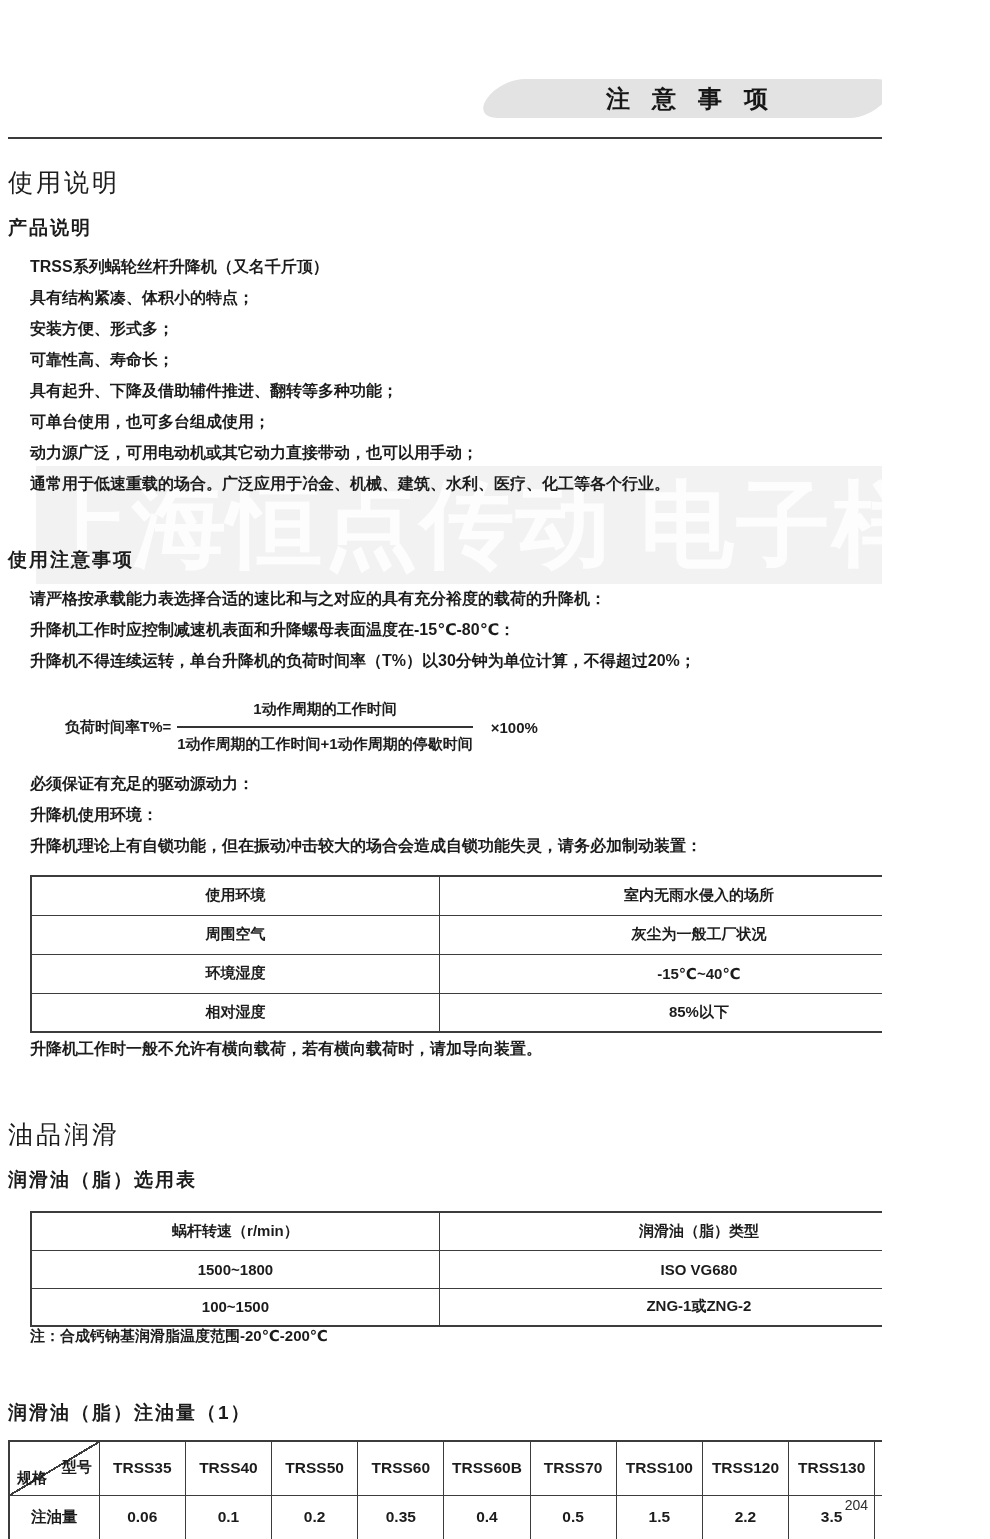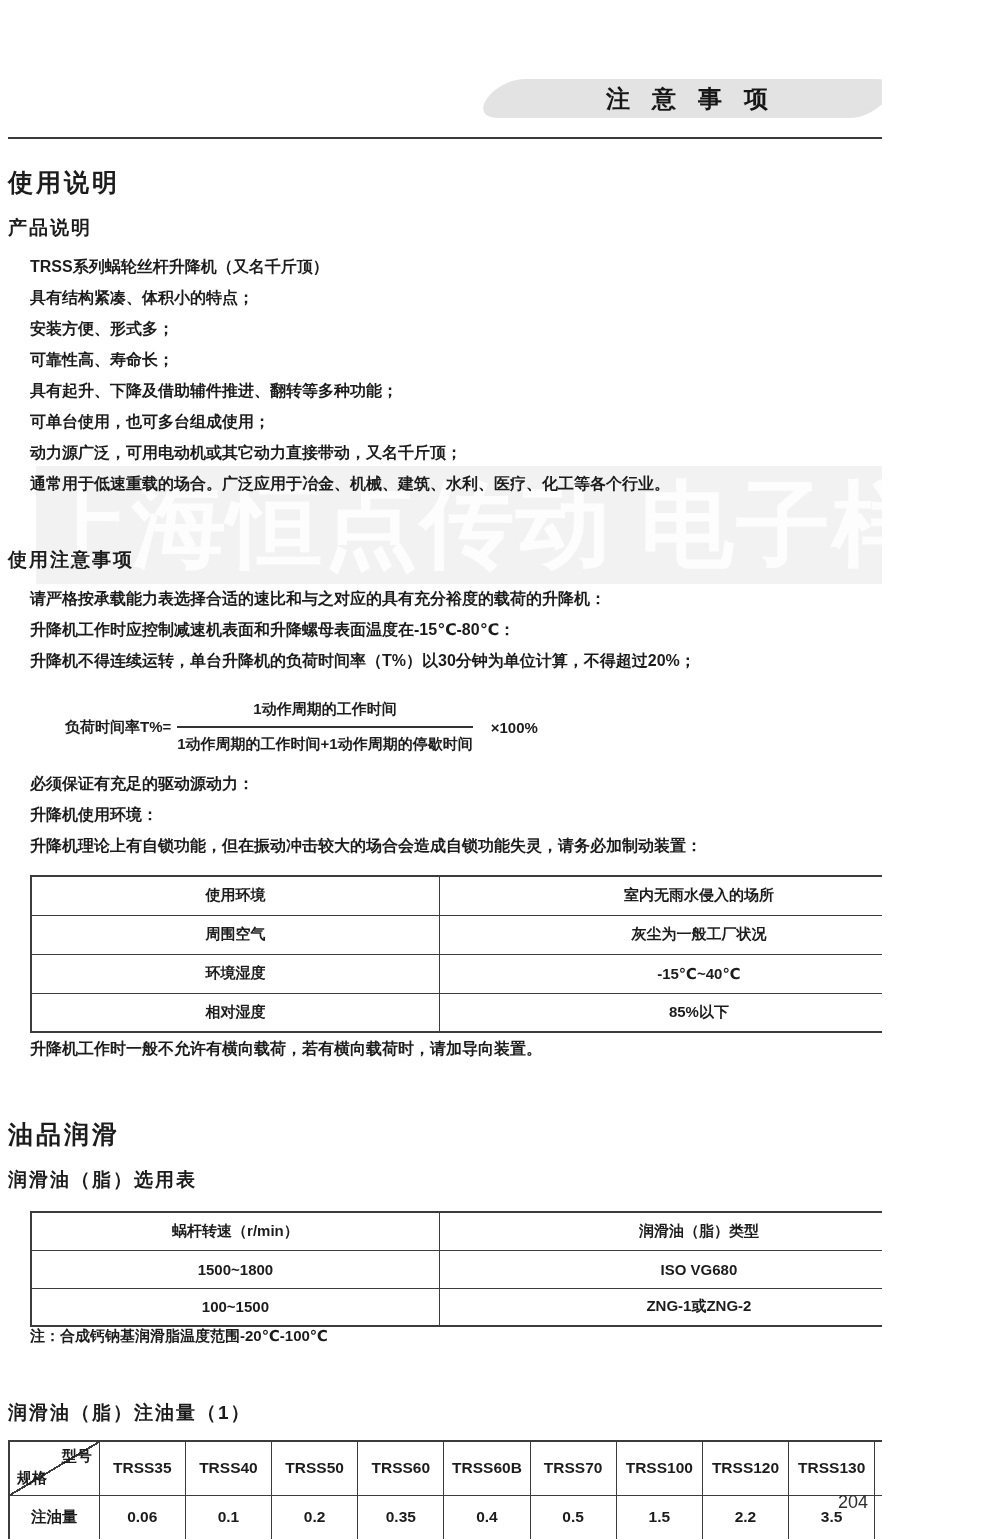--- a/index.html
+++ b/index.html
@@ -15,21 +15,21 @@
   .jack-img { position:absolute; top:30px; left:900px; width:82px; height:106px; z-index:2; }
   .rule { position:absolute; top:137px; left:8px; width:977px; height:2px; background:#3b3b3b; z-index:2; }
 
   
   .watermark { position:absolute; top:466px; left:36px; width:928px; height:118px; z-index:1;
     background:rgba(0,0,0,0.05); display:flex; align-items:center; overflow:hidden;
     color:#fdfdfd; font-size:94px; font-weight:bold; white-space:nowrap; letter-spacing:2px; }
 
   
   .content { position:absolute; top:158px; left:8px; width:974px; z-index:2; }
-  h1.sec { font-size:25px; font-weight:bold; letter-spacing:3px; margin:8px 0 16px; }
+  h1.sec { font-size:25px; font-weight:normal; letter-spacing:3px; margin:8px 0 16px; }
   h2.sub { font-size:19px; font-weight:bold; letter-spacing:2px; margin:8px 0 10px; }
   p.body { font-size:16px; font-weight:bold; line-height:31px; margin-left:22px; }
   p.note { font-size:15px; font-weight:bold; margin-left:22px; }
 
   
   .formula { display:flex; align-items:center; margin:24px 0 14px 57px; font-size:15px; font-weight:bold; }
   .frac { text-align:center; margin:0 6px; }
   .frac .num { display:block; padding:0 34px 7px; border-bottom:2px solid #333; }
   .frac .den { display:block; padding-top:7px; }
   .formula .rhs { margin-left:12px; }
@@ -43,28 +43,28 @@
   .col-l { width:44%; }
   .env-margin { margin-top:14px; }
 
   .fill-table { width:954px; margin-top:14px; border:2px solid #3c3c3c; font-size:15.5px; }
   .fill-table .hrow td { height:54px; }
   .fill-table .vrow td { height:45px; }
   .fill-table td.model-col { width:86px; }
   td.diag { position:relative; width:90px; padding:0;
     background:linear-gradient(to bottom right,
       transparent calc(50% - 1px), #3c3c3c calc(50% - 1px), #3c3c3c calc(50% + 1px), transparent calc(50% + 1px)); }
-  .diag .corner-top { position:absolute; top:5px; right:7px; font-size:15px; }
+  .diag .corner-top { position:absolute; top:16px; right:7px; font-size:15px; }
   .diag .corner-bottom { position:absolute; bottom:7px; left:7px; font-size:15px; }
 
   .spacer-lg { height:46px; }
   .spacer-md { height:40px; }
 
   
-  .page-number { position:absolute; right:14px; bottom:26px; font-size:18px; color:#2e2e2e; z-index:2; }
+  .page-number { position:absolute; right:14px; bottom:26px; font-size:14px; color:#2e2e2e; z-index:2; }
 </style>
 </head>
 <body>
 
 <div class="page">
 
   <div class="banner">
     <div class="banner-shape"></div>
     <div class="banner-text">注意事项</div>
   </div>
@@ -91,21 +91,21 @@
 
     <h1 class="sec">使用说明</h1>
     <h2 class="sub">产品说明</h2>
 
     <p class="body">TRSS系列蜗轮丝杆升降机（又名千斤顶）</p>
     <p class="body">具有结构紧凑、体积小的特点；</p>
     <p class="body">安装方便、形式多；</p>
     <p class="body">可靠性高、寿命长；</p>
     <p class="body">具有起升、下降及借助辅件推进、翻转等多种功能；</p>
     <p class="body">可单台使用，也可多台组成使用；</p>
-    <p class="body">动力源广泛，可用电动机或其它动力直接带动，又名千斤顶；</p>
+    <p class="body">动力源广泛，可用电动机或其它动力直接带动，也可以用手动；</p>
     <p class="body">通常用于低速重载的场合。广泛应用于冶金、机械、建筑、水利、医疗、化工等各个行业。</p>
 
     <div class="spacer-md"></div>
     <h2 class="sub">使用注意事项</h2>
 
     <p class="body">请严格按承载能力表选择合适的速比和与之对应的具有充分裕度的载荷的升降机：</p>
     <p class="body">升降机工作时应控制减速机表面和升降螺母表面温度在-15℃-80℃：</p>
     <p class="body">升降机不得连续运转，单台升降机的负荷时间率（T%）以30分钟为单位计算，不得超过20%；</p>
 
     <div class="formula">
@@ -158,21 +158,21 @@
           <td class="col-l">1500~1800</td>
           <td>ISO VG680</td>
         </tr>
         <tr>
           <td class="col-l">100~1500</td>
           <td>ZNG-1或ZNG-2</td>
         </tr>
       </tbody>
     </table>
 
-    <p class="note">注：合成钙钠基润滑脂温度范围-20℃-100℃</p>
+    <p class="note">注：合成钙钠基润滑脂温度范围-20℃-200℃</p>
 
     <div class="spacer-lg"></div>
     <h2 class="sub">润滑油（脂）注油量（1）</h2>
 
     <table class="fill-table">
       <tbody>
         <tr class="hrow">
           <td class="diag">
             <span class="corner-top">型号</span>
             <span class="corner-bottom">规格</span>

